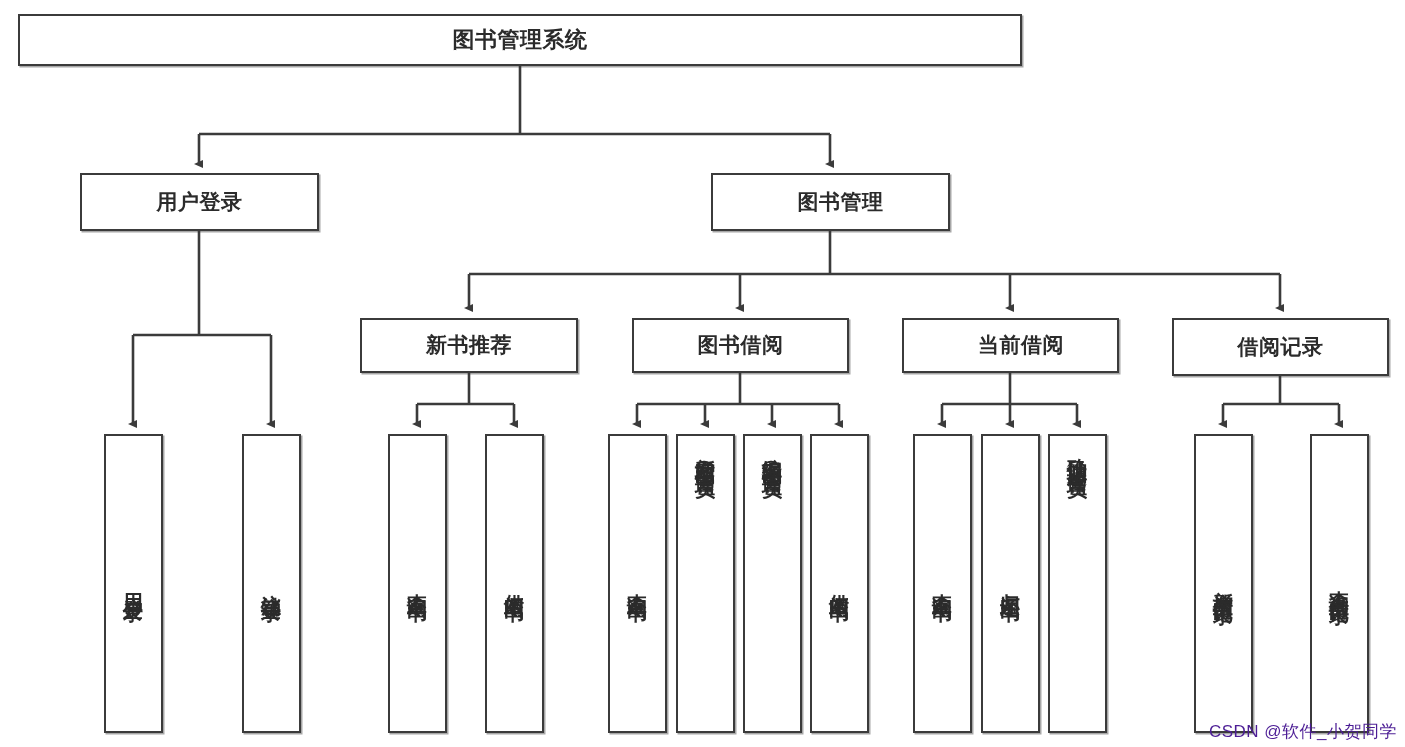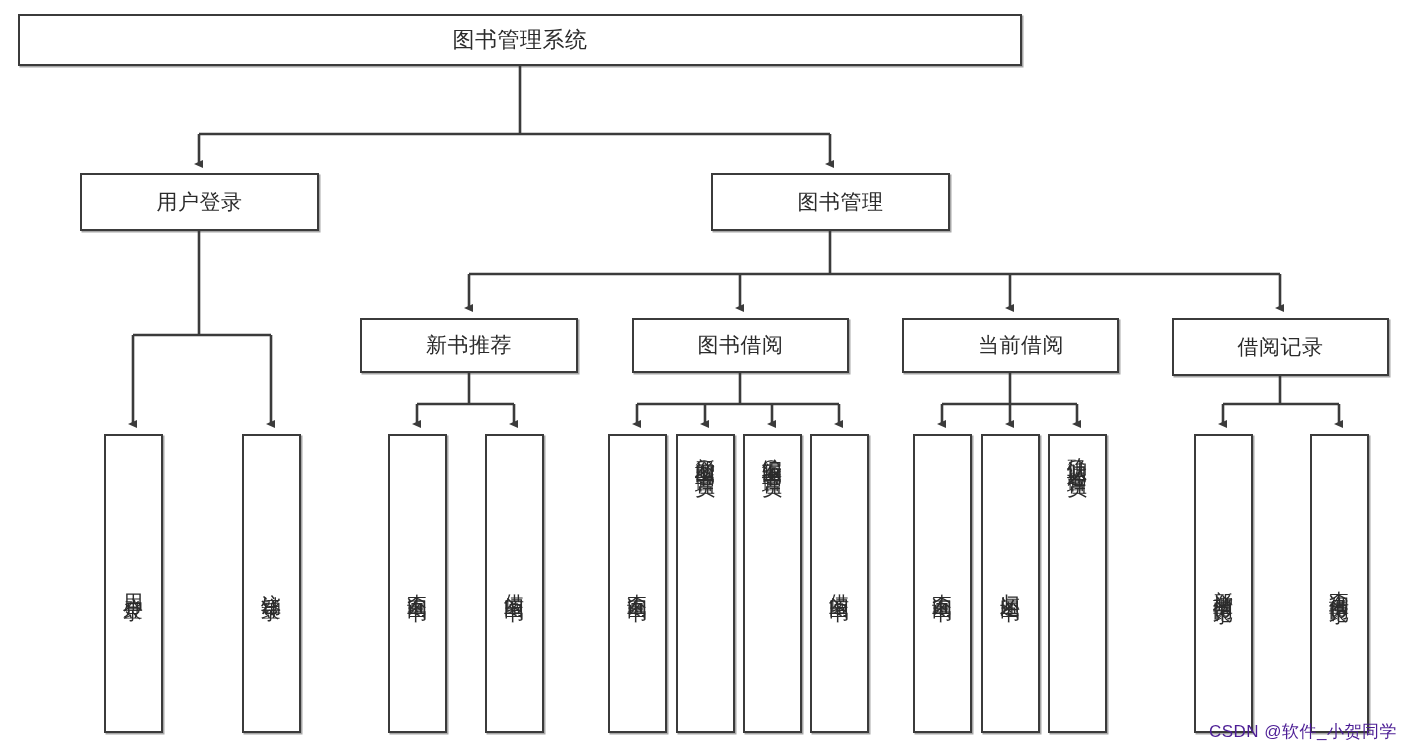--- a/index.html
+++ b/index.html
@@ -37,20 +37,21 @@
     align-items: center;
     justify-content: center;
     z-index: 2;
   }
   .node .label {
     color: #2b2b2b;
     letter-spacing: 0.5px;
     line-height: 1.18;
     text-align: center;
     white-space: nowrap;
+    font-weight: bold;
   }
   
   .node.h .label {
     font-size: 21px;
   }
   .node.title .label {
     font-size: 22px;
   }
   
   .node.v {

